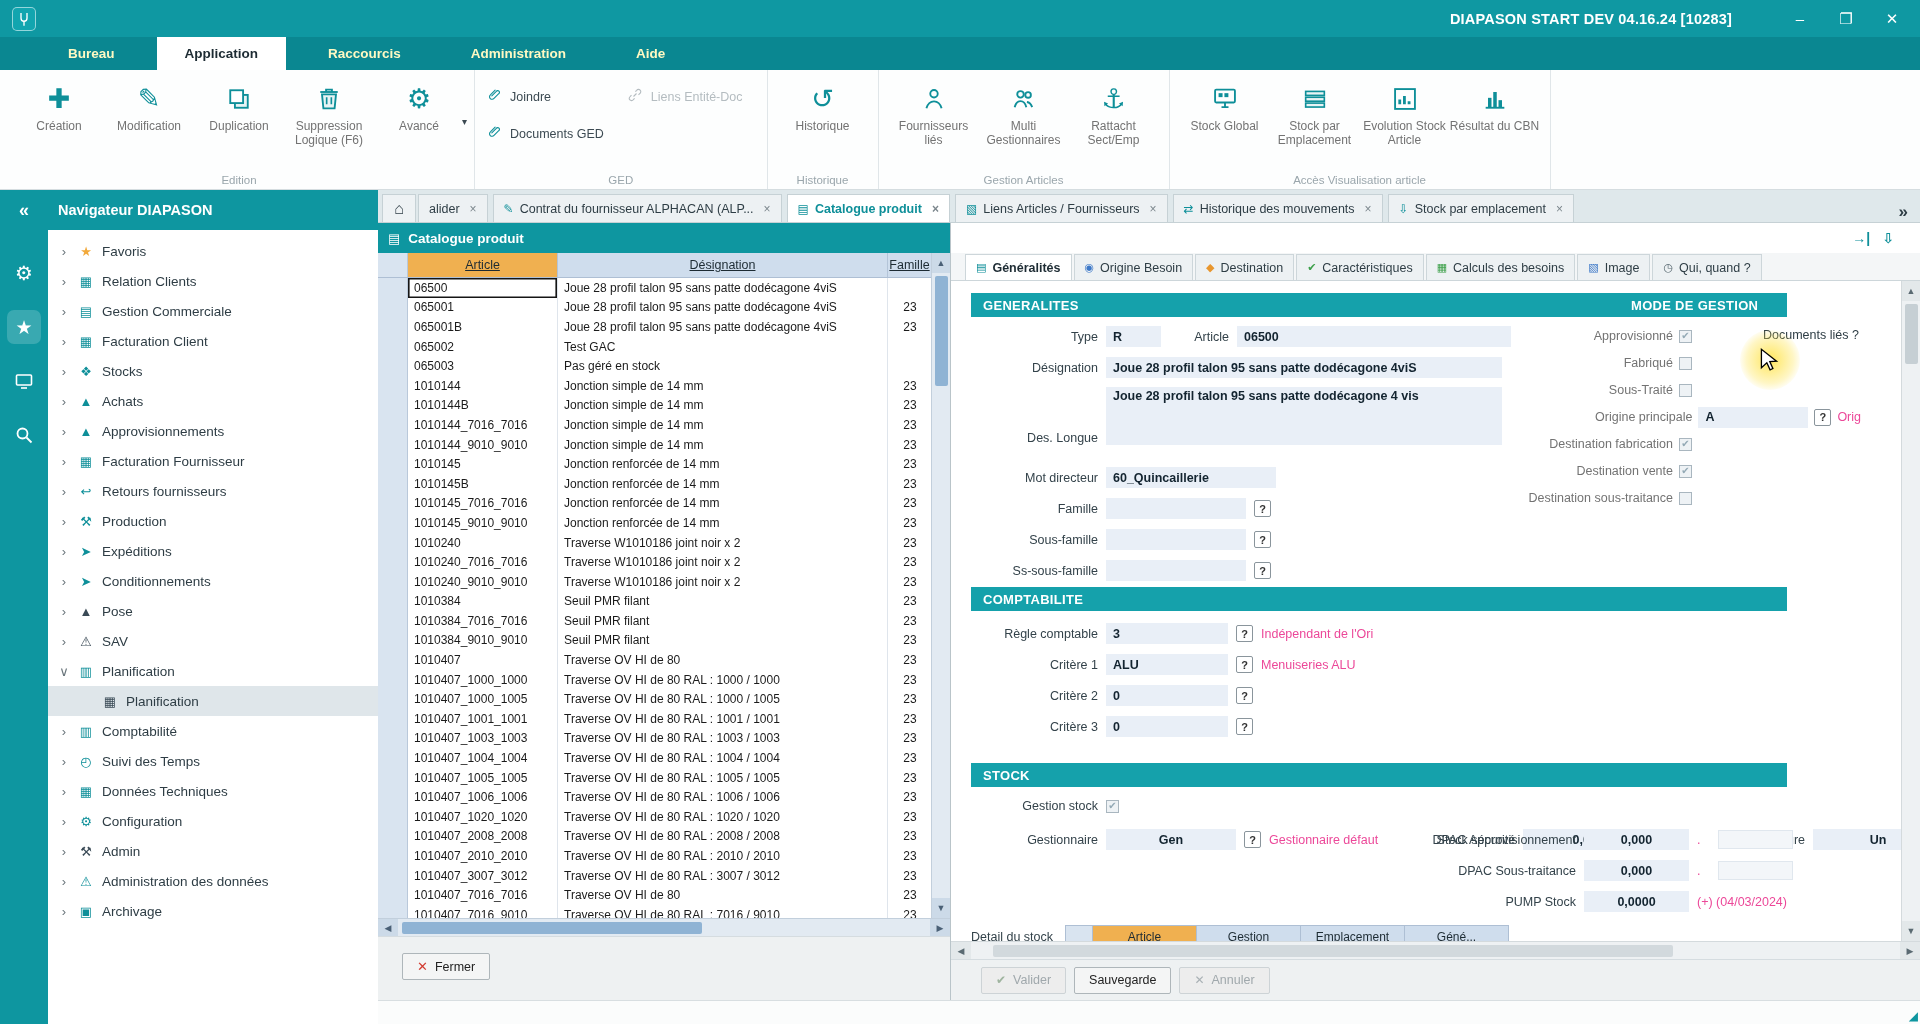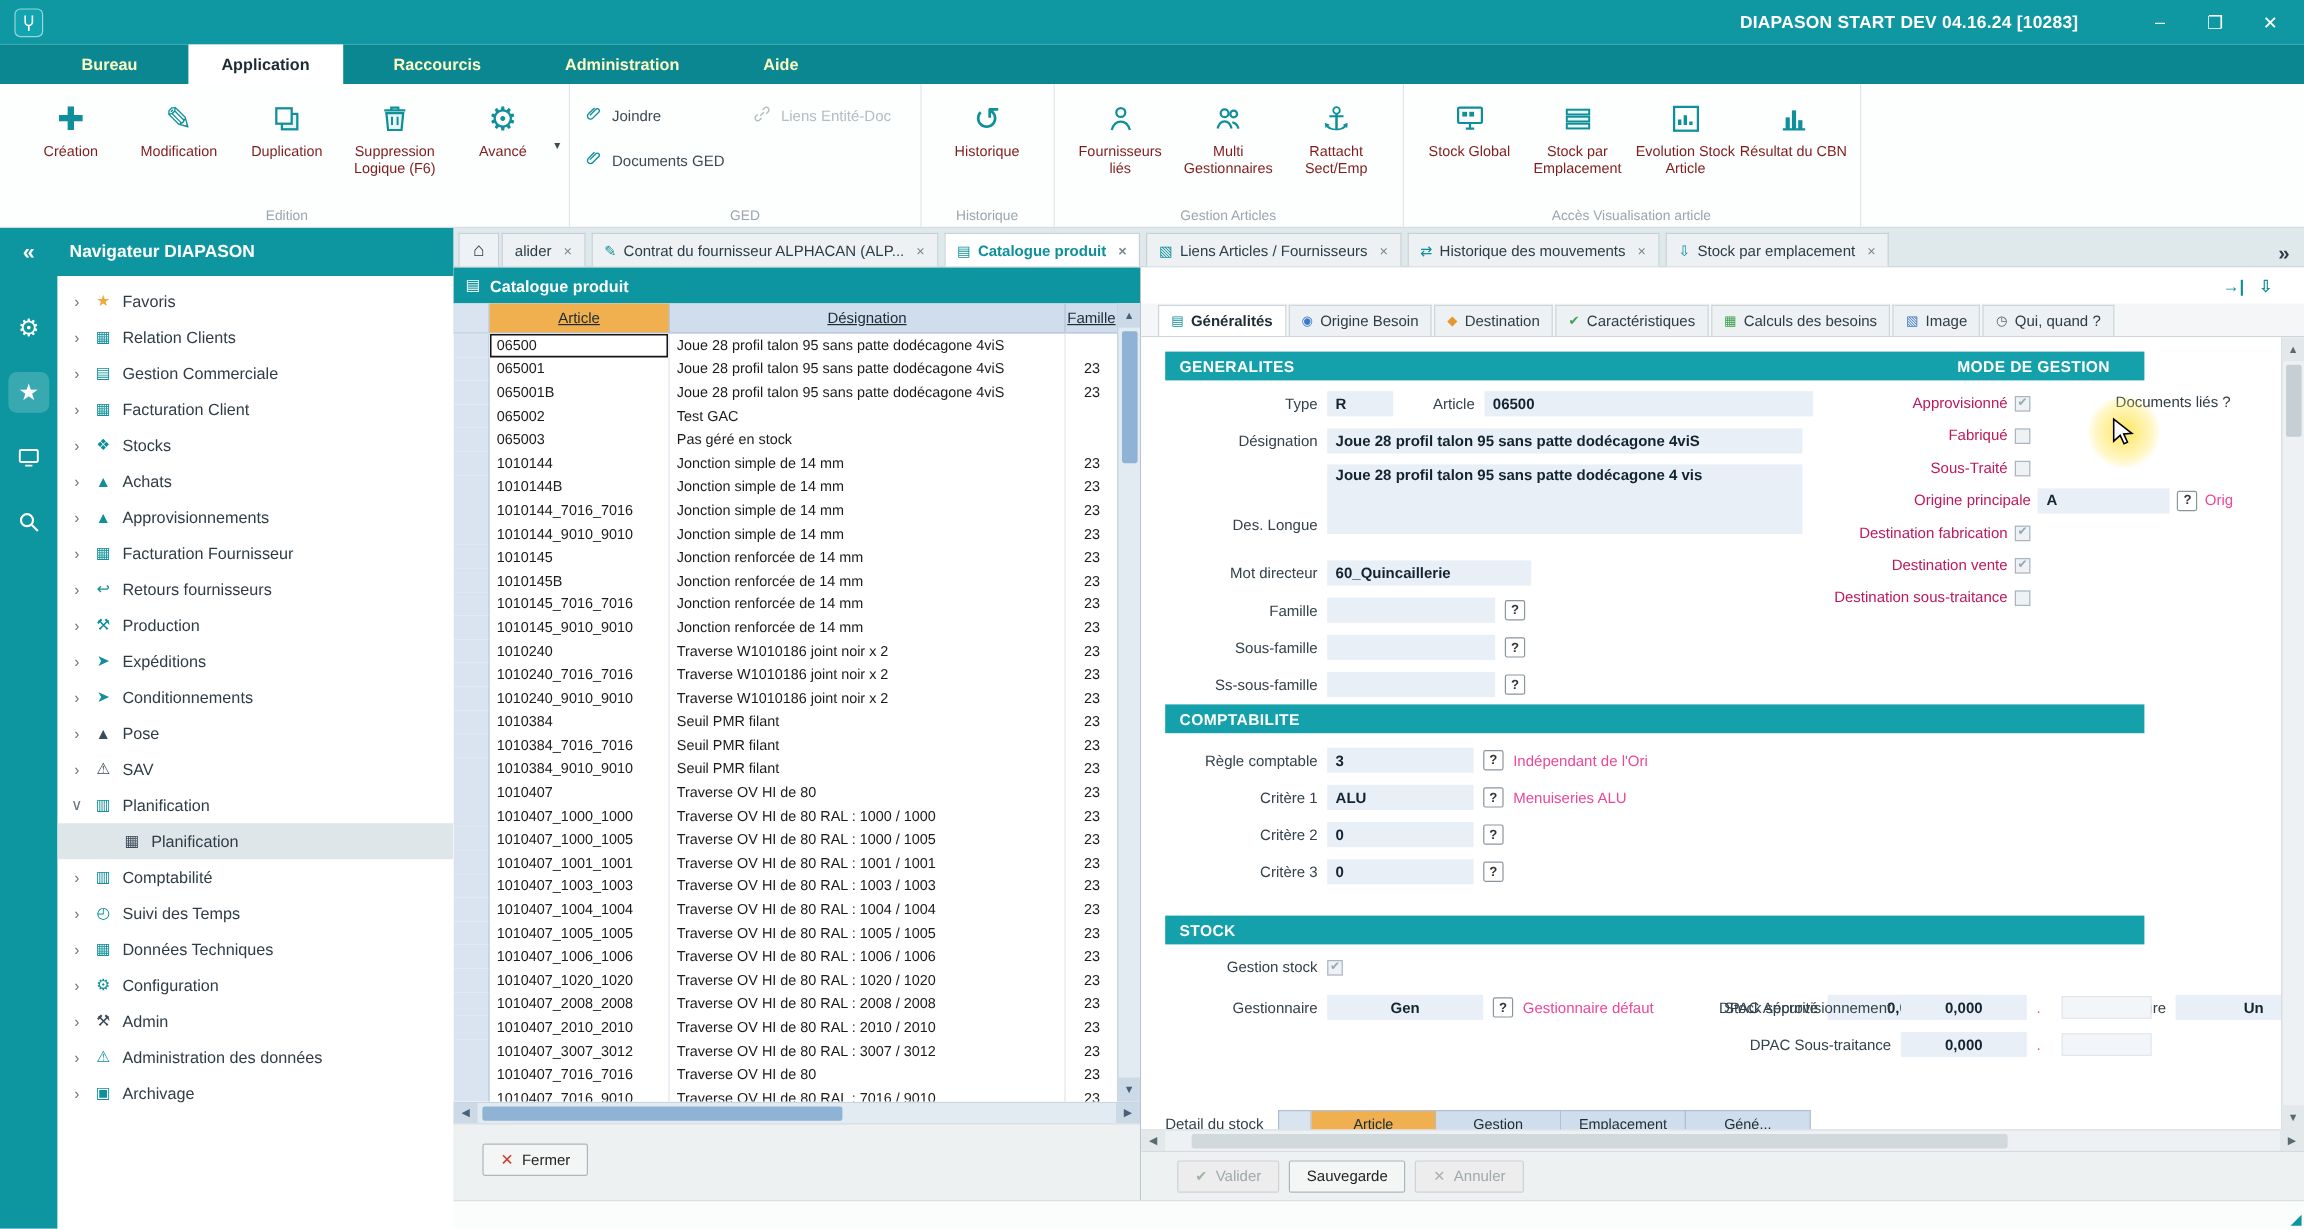--- a/index.html
+++ b/index.html
@@ -18,21 +18,21 @@
   .menubar { height:33px; background:#0a8791; display:flex; align-items:stretch; padding-left:40px; gap:14px; }
   .mitem { color:#fef9c3; font-weight:bold; font-size:13.5px; display:flex; align-items:center; padding:0 28px; }
   .mitem.active { background:#fff; color:#1d2b33; }
 
   
   .ribbon { height:120px; background:#fdfefe; border-bottom:1px solid #d5dde0; display:flex; align-items:stretch; padding:0 4px; }
   .rgroup { position:relative; display:flex; align-items:flex-start; padding:4px 10px 18px; border-right:1px solid #e0e6e9; }
   .rgroup-label { position:absolute; bottom:3px; left:0; right:0; text-align:center; font-size:11.5px; color:#9aa6ac; }
   .rbtn { position:relative; width:90px; display:flex; flex-direction:column; align-items:center; gap:3px; padding-top:7px; }
   .rbtn .ric { height:36px; display:flex; align-items:center; justify-content:center; font-size:27px; color:#0e8f99; line-height:1; }
-  .rbtn .rlabel { font-size:12px; color:#7f1d1d; text-align:center; line-height:1.15; }
+  .rbtn .rlabel { font-size:12px; color:#737373; text-align:center; line-height:1.15; }
   .rbtn .caret { position:absolute; right:-3px; top:42px; font-size:10px; color:#3c4a52; }
   .rgroup.ged { display:grid; grid-template-columns:auto auto; column-gap:22px; row-gap:16px; padding-top:16px; padding-right:24px; align-content:start; }
   .ged-item { display:flex; align-items:center; gap:7px; font-size:12.5px; color:#3c4a52; }
   .ged-item.disabled { color:#b4bcc0; }
 
   
   .main { display:flex; height:834px; }
   .left-region { width:378px; display:flex; flex-direction:column; background:#fff; }
   .left-header { height:40px; background:#0e96a0; display:flex; align-items:center; flex:none; }
   .collapse { width:48px; text-align:center; color:#fff; font-size:18px; font-weight:bold; }
@@ -115,21 +115,21 @@
   .ffield.center { justify-content:center; }
   .fhelp { width:17px; height:17px; border:1px solid #8a959c; background:#fff; display:flex; align-items:center; justify-content:center; font-size:11px; font-weight:bold; color:#333; border-radius:2px; flex:none; }
   .fhelp:empty { display:none; }
   .fsuffix { font-size:12.5px; color:#ec4899; white-space:nowrap; }
   .fsuffix:empty { display:none; }
   .cbx { width:13px; height:13px; background:#eef2f5; border:1px solid #a9b6bf; display:flex; align-items:center; justify-content:center; flex:none; }
   .cbx .mark { font-size:10px; color:#93a9b5; line-height:1; }
   .mode-cbs { position:absolute; left:430px; top:45px; width:311px; display:flex; flex-direction:column; gap:7px; }
   .mode-dest { position:absolute; left:430px; top:153px; width:311px; display:flex; flex-direction:column; gap:7px; }
   .mgrow { height:20px; display:flex; align-items:center; justify-content:flex-end; gap:6px; }
-  .mglabel { font-size:12.5px; color:#be185d; }
+  .mglabel { font-size:12.5px; color:#737373; }
   .row-origine { position:absolute; left:430px; top:126px; width:480px; height:20px; display:flex; align-items:center; justify-content:flex-end; gap:6px; }
   .docs-lies { position:absolute; left:812px; top:47px; font-size:12.5px; color:#2e3d45; }
   .compta-rows { position:absolute; left:20px; top:342px; display:flex; flex-direction:column; gap:10px; }
   .vrow { height:21px; display:flex; align-items:center; gap:8px; }
   .w55 { width:55px; } .w60 { width:60px; text-align:right; font-size:12.5px; color:#33424a; flex:none; }
   .w122 { width:122px; } .w130 { width:130px; } .w140 { width:140px; } .w170 { width:170px; } .w274 { width:274px; } .w396 { width:396px; } .w110 { width:110px; }
   .stock-gestion { position:absolute; left:20px; top:518px; display:flex; gap:8px; align-items:center; }
   .stock-left { position:absolute; left:20px; top:548px; display:flex; flex-direction:row; gap:10px; }
   .stock-right { position:absolute; left:450px; top:548px; display:flex; flex-direction:column; gap:10px; }
   .sr-label { width:175px; text-align:right; font-size:12.5px; color:#33424a; flex:none; }
@@ -1032,20 +1032,26 @@
                   <span class="extra box"></span>
                 </div>
 
                 <div class="vrow">
                   <span class="sr-label">DPAC Sous-traitance</span>
                   <span class="ffield sr-field">0,000</span>
                   <span class="fsuffix">.</span>
                   <span class="extra box"></span>
                 </div>
 
+                <div class="vrow">
+                  <span class="sr-label">PUMP Stock</span>
+                  <span class="ffield sr-field">0,0000</span>
+                  <span class="fsuffix">(+) (04/03/2024)</span>
+
+                </div>
               </div>
 
             <div class="stock-detail">
               <span class="sd-label">Detail du stock</span>
               <div class="sd-cells">
                 <span class="sd-gutter"></span>
                 <span style="display:flex;">
 
                     <span class="sd-cell hl">Article</span>
 

